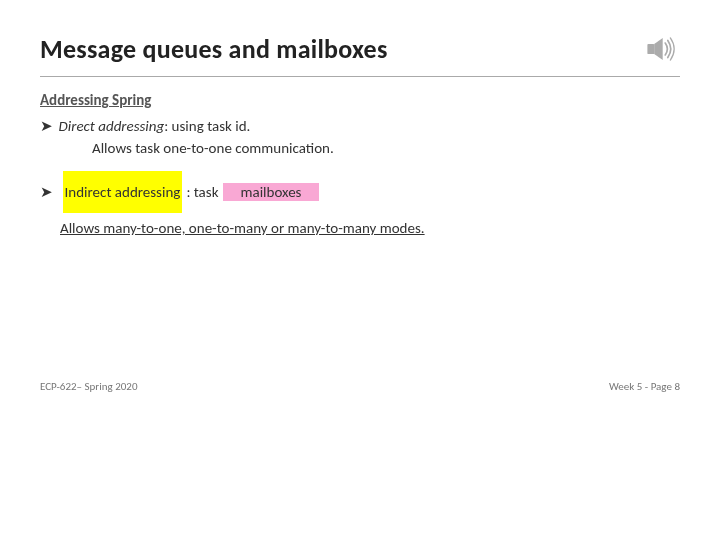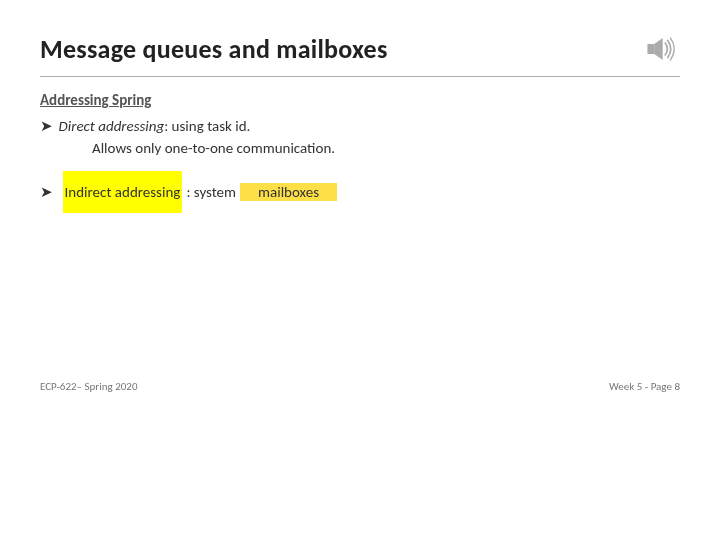--- a/index.html
+++ b/index.html
@@ -101,21 +101,21 @@
     }
 
     .indirect-highlight {
       background-color: #ffff00;
       font-size: 15px;
       color: #333333;
       padding: 12px 2px;
     }
 
     .mailboxes-highlight {
-      background-color: #fde047;
+      background-color: #f9a8d4;
       font-size: 15px;
       color: #333333;
       padding: 0 18px;
     }
 
     .allows-many {
       font-size: 15px;
       color: #333333;
       margin-left: 20px;
       margin-bottom: 6px;
@@ -175,29 +175,30 @@
 
   <div class="addressing-section">
     <div class="section-heading">Addressing Spring</div>
 
     <div class="bullet-item">
       <span class="bullet-arrow">➤</span>
       <span class="bullet-text">
         <em>Direct addressing</em>: using task id.
       </span>
     </div>
-    <div class="sub-bullet">Allows only one-to-one communication.</div>
+    <div class="sub-bullet">Allows task one-to-one communication.</div>
 
     <div class="bullet-item" style="display:flex;align-items:center;gap:4px;margin-bottom:6px;">
       <span class="bullet-arrow" style="margin-top:0;">➤</span>
       <span class="indirect-highlight">Indirect addressing</span>
-      <span style="font-size:15px;color:#333;"> : system </span>
+      <span style="font-size:15px;color:#333;"> : task </span>
       <span class="mailboxes-highlight">mailboxes</span>
     </div>
 
+    <div class="allows-many">Allows many-to-one, one-to-many or many-to-many modes.</div>
   </div>
 
   <div class="footer">
     <span class="footer-left">ECP-622– Spring 2020</span>
     <span class="footer-right">Week 5 - Page 8</span>
   </div>
 
 </div>
 
 </body></html>

